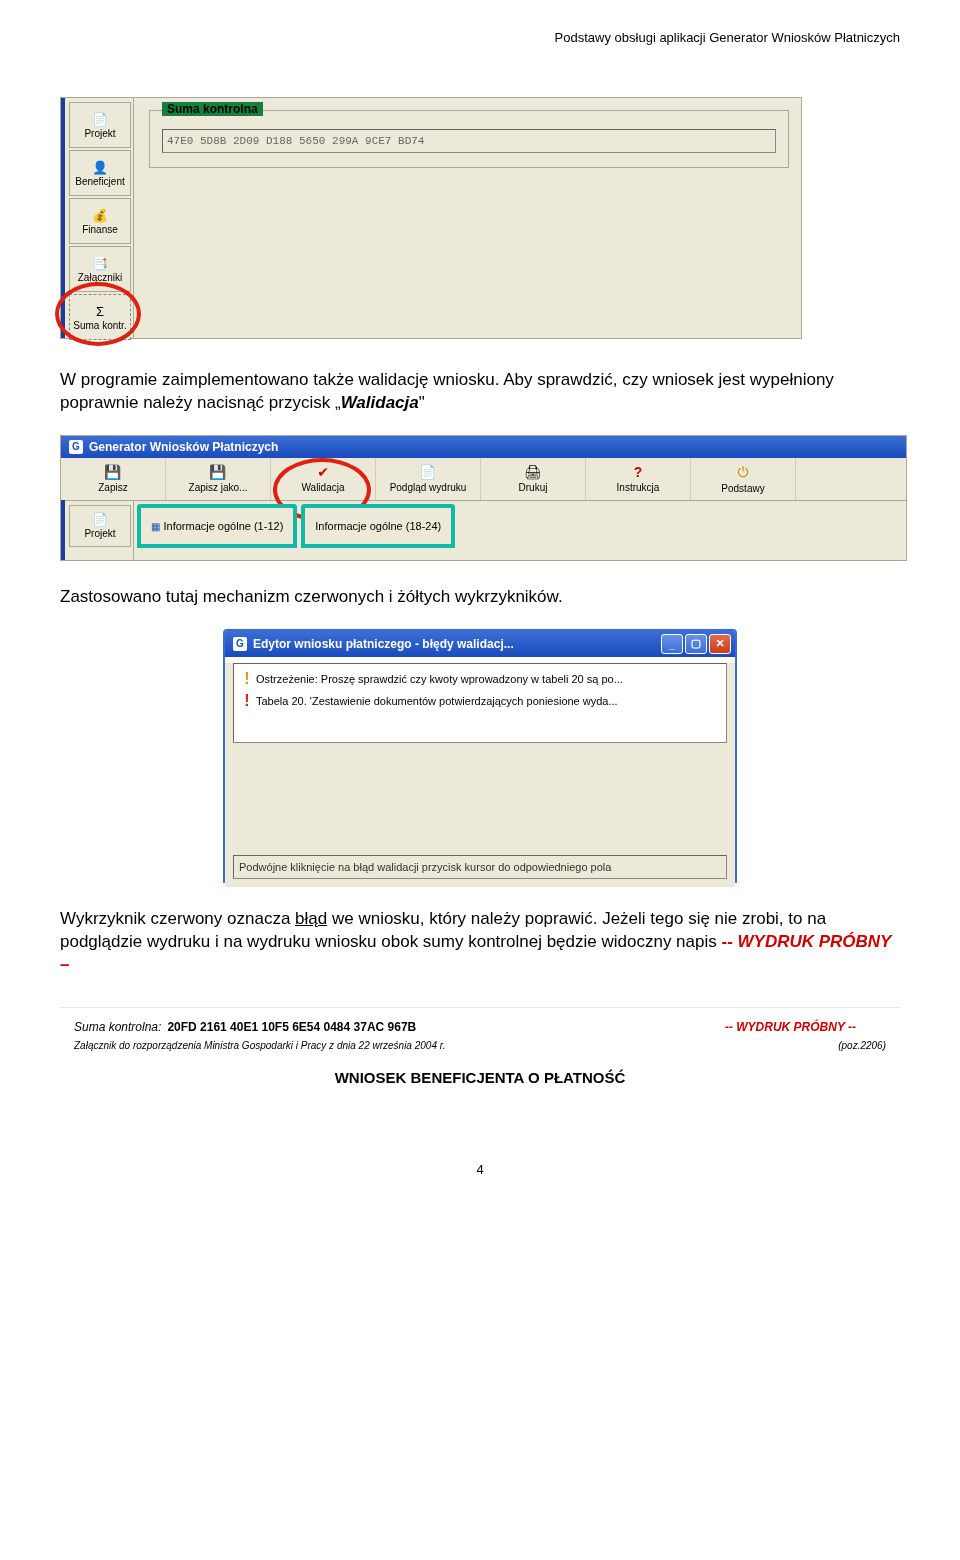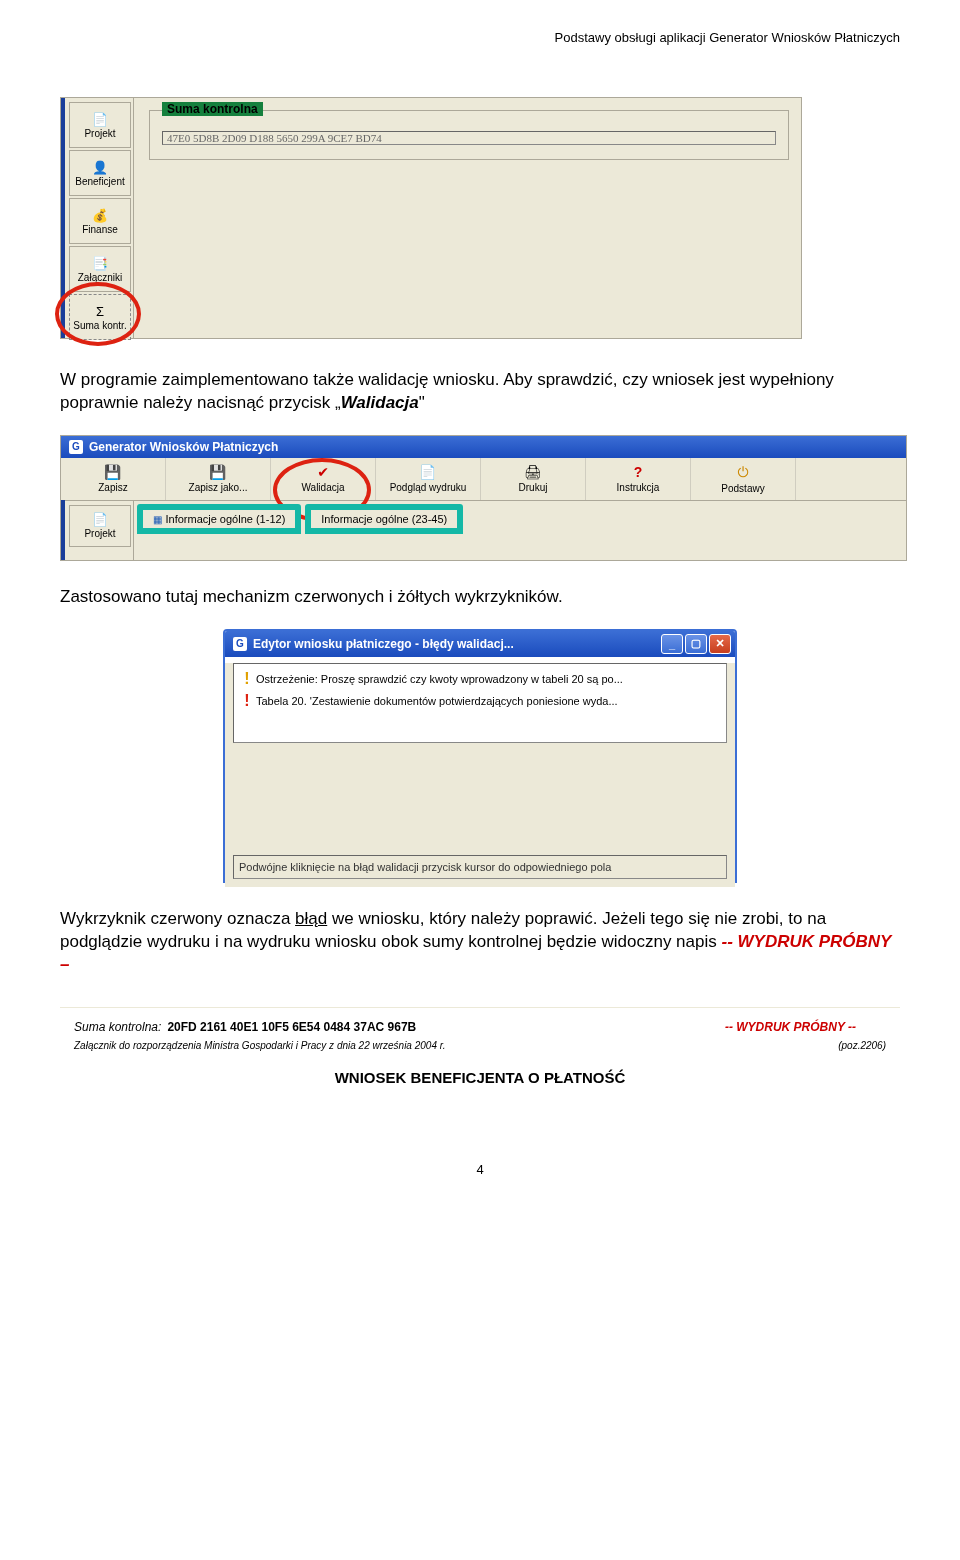--- a/index.html
+++ b/index.html
@@ -88,30 +88,30 @@
     position: absolute;
     top: -9px;
     left: 12px;
     background: #15803d;
     padding: 0 5px;
     font-weight: bold;
     font-size: 12px;
   }
   .readonly-input {
     width: 100%;
-    height: 14px;
+    height: 24px;
     background: #ece9d8;
     border: 1px solid #888;
     border-top-color: #666;
     border-left-color: #666;
     font-size: 11px;
     color: #666;
     padding: 2px 4px;
     box-sizing: border-box;
-    font-family: Liberation Serif, serif;
+    font-family: Liberation Mono, monospace;
   }
   .body-para {
     font-size: 17px;
     line-height: 1.35;
     margin: 10px 0 20px;
   }
 
   .fig2 {
     width: 845px;
     height: 124px;
@@ -179,23 +179,23 @@
     background: #1a3e9a;
   }
   .fig2-tabs {
     position: absolute;
     top: 68px;
     left: 76px;
     display: flex;
     gap: 4px;
   }
   .info-tab {
-    border: 6px solid #14b8a6;
+    border: 4px solid #14b8a6;
     border-radius: 3px 3px 0 0;
-    padding: 3px 10px;
+    padding: 12px 10px;
     font-size: 11px;
     background: #ece9d8;
   }
   .info-tab .mini-ico {
     color: #1857b5;
     margin-right: 3px;
     font-size: 10px;
   }
 
   .fig3 {
@@ -401,21 +401,21 @@
         <span class="ico">📄</span>
         <span>Projekt</span>
       </div>
     </div>
   </div>
   <div class="fig2-tabs">
     <div class="info-tab">
       <span class="mini-ico">▦</span><span>Informacje ogólne (1-12)</span>
     </div>
     <div class="info-tab">
-      <span>Informacje ogólne (23-45)</span>
+      <span>Informacje ogólne (18-24)</span>
     </div>
   </div>
 </div>
 
 <p class="body-para">Zastosowano tutaj mechanizm czerwonych i żółtych wykrzykników.</p>
 
 <div class="fig3">
   <div class="titlebar">
     <span class="app-ico">G</span>
     <span>Edytor wniosku płatniczego - błędy walidacj...</span>

